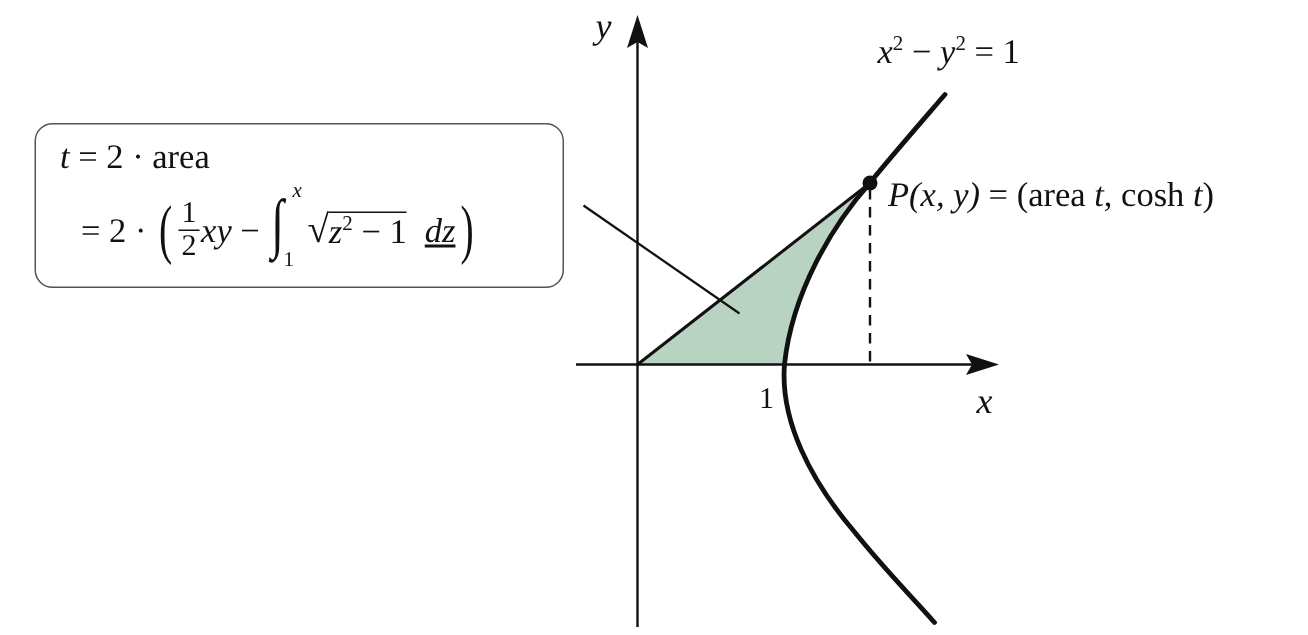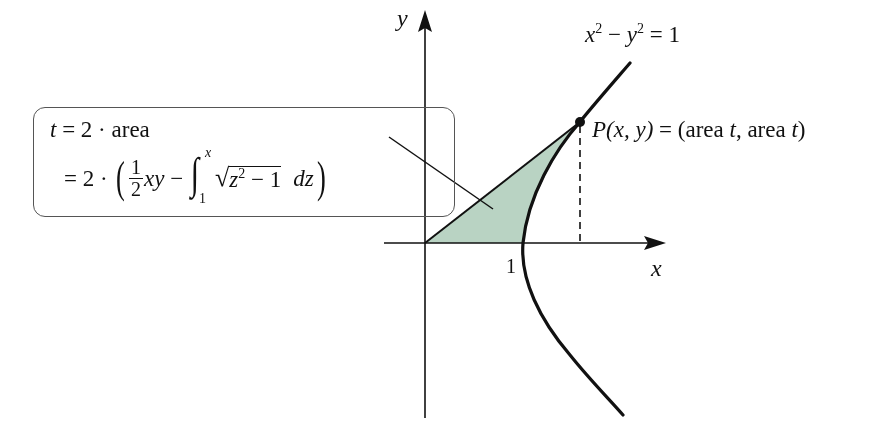--- a/index.html
+++ b/index.html
@@ -2,22 +2,22 @@
 <html><head>
 <meta charset="utf-8">
 <style>
   html, body { margin: 0; padding: 0; background: #ffffff; }
   body { width: 872px; height: 423px; position: relative; overflow: hidden;
          font-family: "Liberation Serif", "DejaVu Serif", serif; color: #111; }
   #figure { position: absolute; left: 0; top: 0; }
   .lbl { position: absolute; white-space: nowrap; font-size: 22px; line-height: 1; }
   .it { font-style: italic; }
   sup { font-size: 14px; vertical-align: 9px; line-height: 0; }
-  #formula-box { position: absolute; left: 33px; top: 82px; width: 422px; height: 110px;
-                 border: 1.5px solid #555; border-radius: 12px; box-sizing: border-box; margin-top: 25px; }
+  #formula-box { position: absolute; left: 23px; top: 82px; width: 353px; height: 110px;
+                 border: 1.5px solid #555; border-radius: 12px; box-sizing: border-box; }
   .frac { display: inline-block; vertical-align: middle; text-align: center; font-size: 20px; margin: 0 1px; }
   .frac span { display: block; line-height: 1.05; }
   .frac .num { border-bottom: 1.5px solid #111; padding: 0 2px; }
   .big-paren { font-size: 44px; font-weight: 100; vertical-align: middle; display: inline-block; transform: scaleX(0.6); }
   .integral { font-size: 44px; display: inline-block; vertical-align: middle; position: relative; transform: scaleX(0.7); }
   .lim { position: absolute; font-size: 14px; font-style: italic; }
   .sqrt-bar { border-top: 1.5px solid #111; padding-top: 1px; font-family: Liberation Serif, serif; }
 </style>
 </head>
 <body>
@@ -45,21 +45,21 @@
 
 <div class="lbl it" style="left:397px;top:6px;font-size:24px;">y</div>
 <div class="lbl it" style="left:651px;top:256px;font-size:24px;">x</div>
 <div class="lbl" style="left:506px;top:256px;font-size:20px;">1</div>
 
 <div class="lbl" style="left:585px;top:23px;font-size:23px;">
   <span class="it">x</span><sup>2</sup><span> − </span><span class="it">y</span><sup>2</sup><span> = 1</span>
 </div>
 
 <div class="lbl" style="left:592px;top:118px;font-size:23px;">
-  <span class="it">P</span><span class="it">(x, y)</span><span> = </span><span>(area </span><span class="it">t</span><span>, area </span><span class="it">t</span><span>)</span>
+  <span class="it">P</span><span class="it">(x, y)</span><span> = </span><span>(area </span><span class="it">t</span><span>, cosh </span><span class="it">t</span><span>)</span>
 </div>
 
 <div id="formula-box">
   <div class="lbl" style="left:16px;top:10px;font-size:23px;">
     <span class="it">t</span><span> = 2 · area</span>
   </div>
   <div class="lbl" style="left:30px;top:40px;font-size:23px;height:60px;display:flex;align-items:center;">
     <span style="white-space:pre;">= 2 · </span>
     <span class="big-paren">(</span>
     <span class="frac">
@@ -68,16 +68,16 @@
     </span>
     <span class="it">xy</span>
     <span style="white-space:pre;"> − </span>
     <span style="position:relative;display:inline-block;width:22px;height:56px;">
       <span class="integral" style="position:absolute;left:0;top:2px;">∫</span>
       <span class="lim" style="left:16px;top:-4px;">x</span>
       <span class="lim" style="left:10px;top:42px;font-style:normal;">1</span>
     </span>
     <span style="font-size:26px;margin-left:4px;">√</span>
       <span class="sqrt-bar"><span class="it">z</span><sup>2</sup><span style="white-space:pre;"> − 1</span></span>
-    <span class="it" style="margin-left:12px;">dz</span>
+    <span class="it" style="margin-left:12px;text-decoration:underline;">dz</span>
     <span class="big-paren">)</span>
   </div>
 </div>
 
 </body></html>

